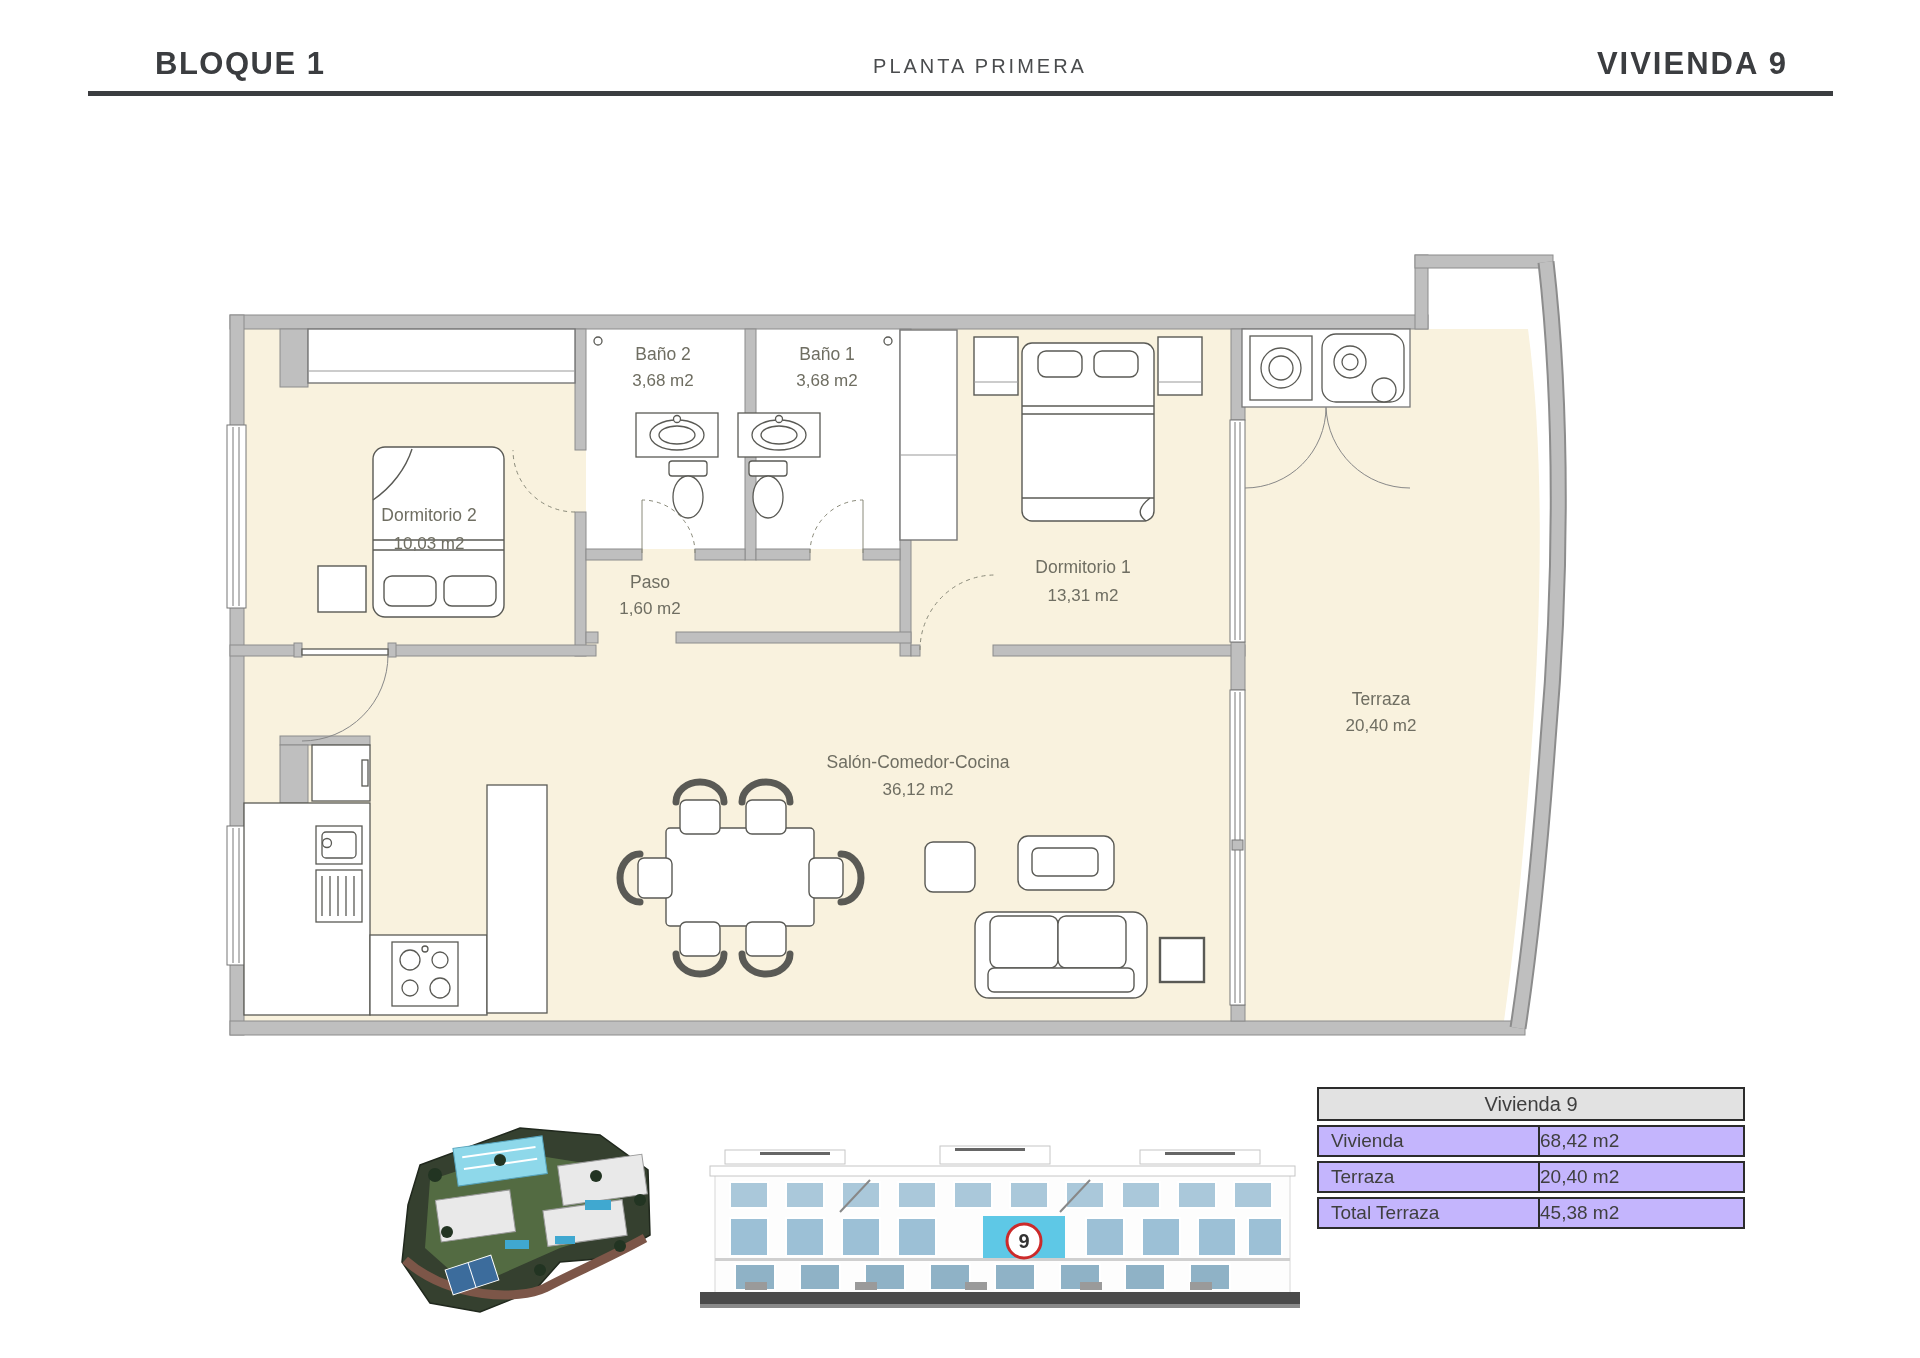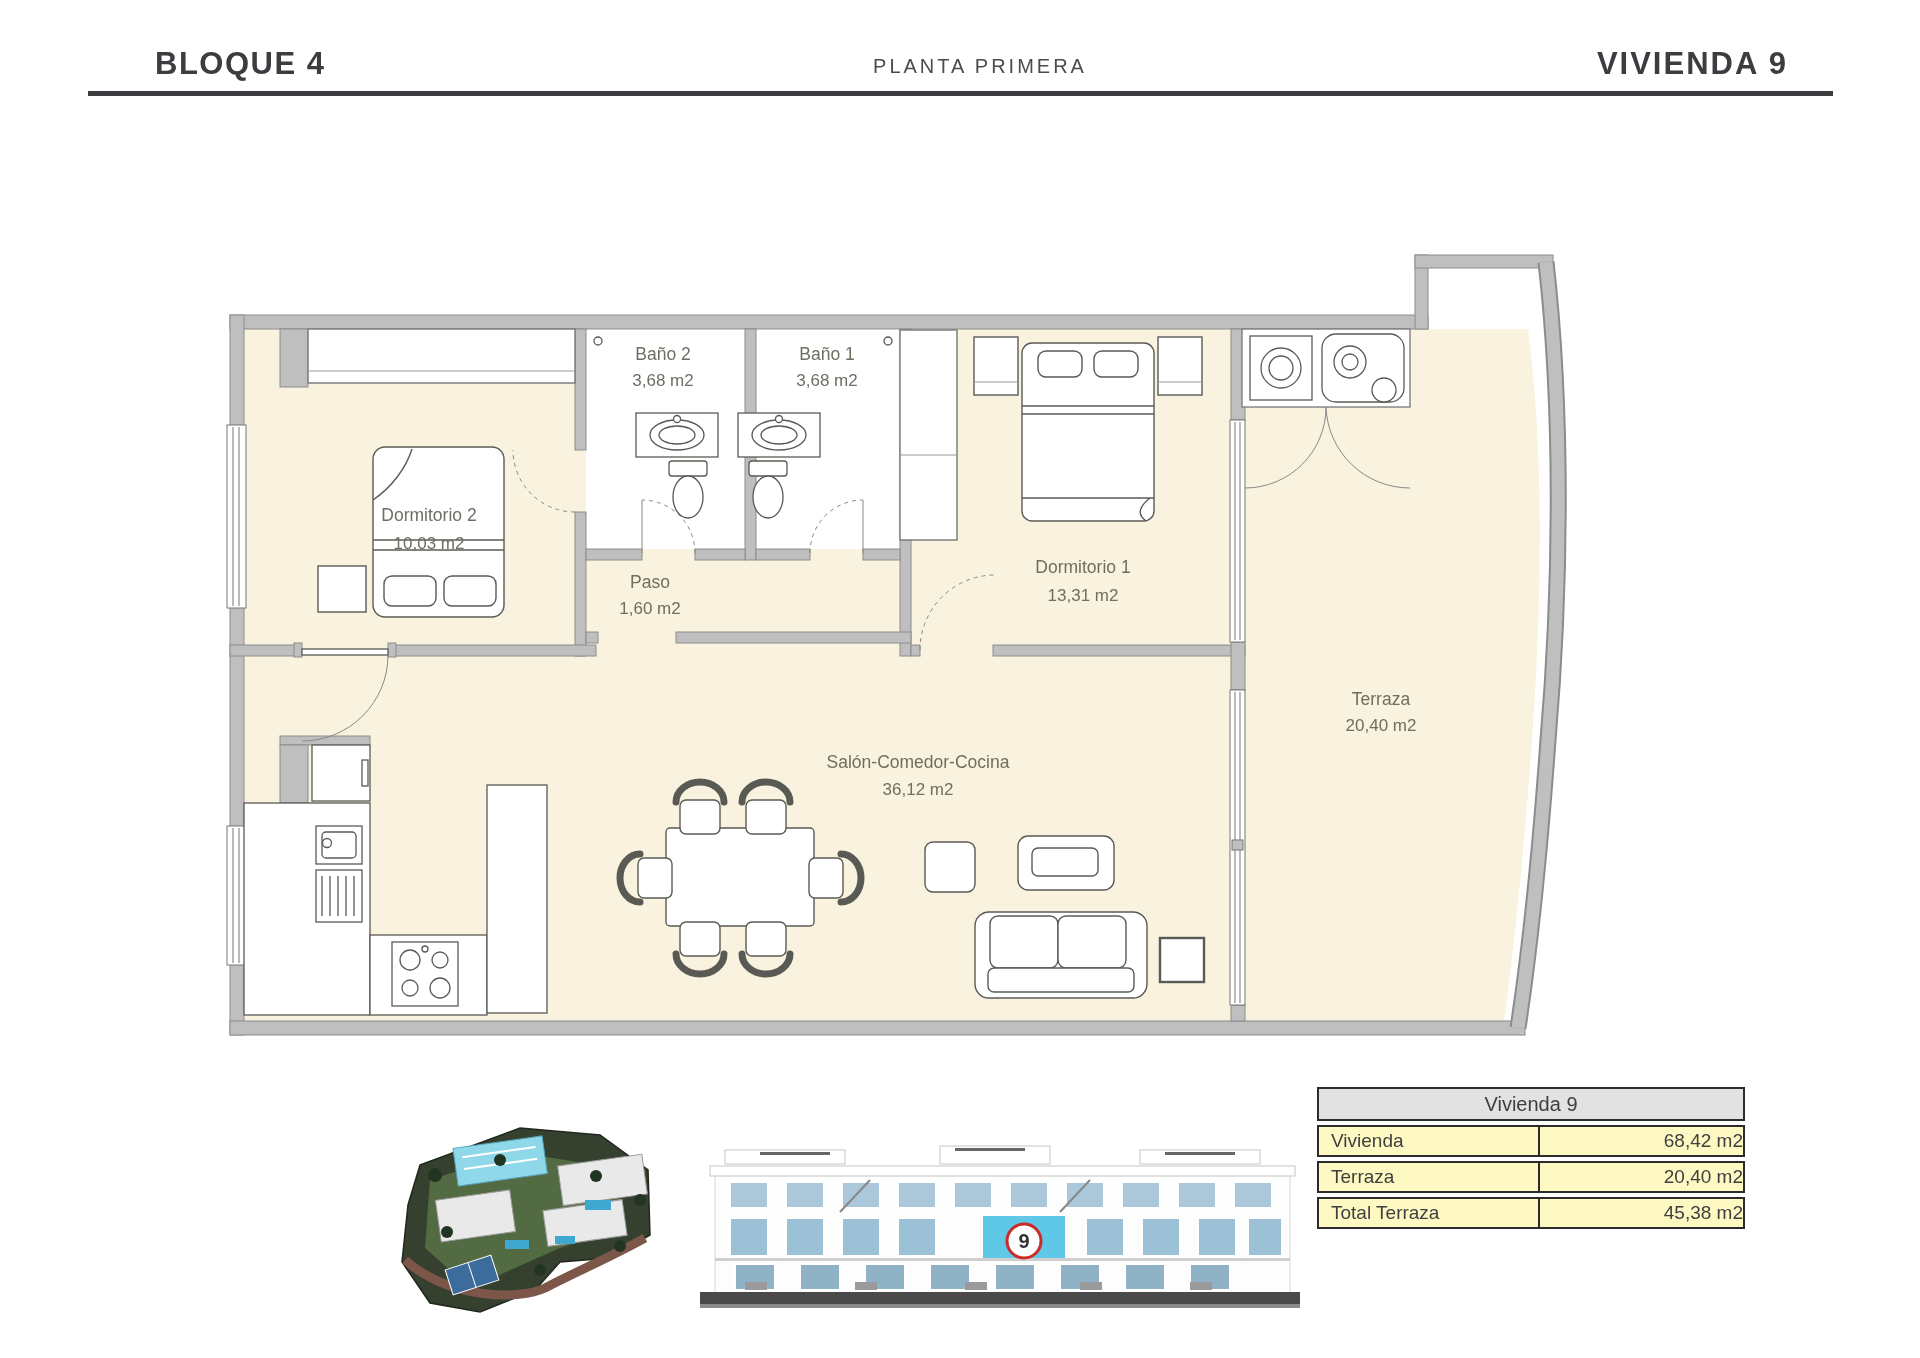--- a/index.html
+++ b/index.html
@@ -9,32 +9,32 @@
   #hdr-block{left:155px;top:46px;font-size:31px;font-weight:700;letter-spacing:1.5px;}
   #hdr-plant{left:780px;top:55px;width:400px;text-align:center;font-size:20px;font-weight:500;
              letter-spacing:3px;color:#4a4c4e;}
   #hdr-unit{right:132px;top:46px;font-size:31px;font-weight:700;letter-spacing:2px;}
   #hdr-rule{position:absolute;left:88px;top:91px;width:1745px;height:5px;background:#3b3d40;}
   #plan-svg{position:absolute;left:0;top:0;}
   
   #sum-table{position:absolute;left:1317px;top:1087px;width:428px;font-size:19px;color:#3f3f3f;}
   #sum-table .thead{border:2px solid #2c2c2c;background:#e2e2e2;height:30px;line-height:30px;
                     text-align:center;font-size:20px;}
-  #sum-table .trow{border:2px solid #2c2c2c;background:#fef9c3;height:28px;margin-top:4px;
+  #sum-table .trow{border:2px solid #2c2c2c;background:#c4b5fd;height:28px;margin-top:4px;
                    display:flex;align-items:center;}
   #sum-table .tlabel{width:221px;padding-left:12px;border-right:2px solid #2c2c2c;
                      height:28px;line-height:28px;box-sizing:border-box;}
-  #sum-table .tvalue{flex:1;text-align:right;}
+  #sum-table .tvalue{flex:1;text-align:left;}
 </style>
 </head>
 <body>
 
 <div id="page">
 
-  <div id="hdr-block" class="hdr">BLOQUE 4</div>
+  <div id="hdr-block" class="hdr">BLOQUE 1</div>
   <div id="hdr-plant" class="hdr">PLANTA PRIMERA</div>
   <div id="hdr-unit" class="hdr">VIVIENDA 9</div>
   <div id="hdr-rule"></div>
 
   <svg id="plan-svg" width="1920" height="1358" viewBox="0 0 1920 1358">
     <defs>
       <g id="chair">
         <path d="M -24,-8 A 24,20 0 0 1 24,-8" fill="none" stroke="#5a5a55" stroke-width="7" stroke-linecap="round"></path>
         <rect x="-20" y="-10" width="40" height="34" rx="6" fill="#fff" stroke="#5a5a55" stroke-width="1.4"></rect>
       </g>

